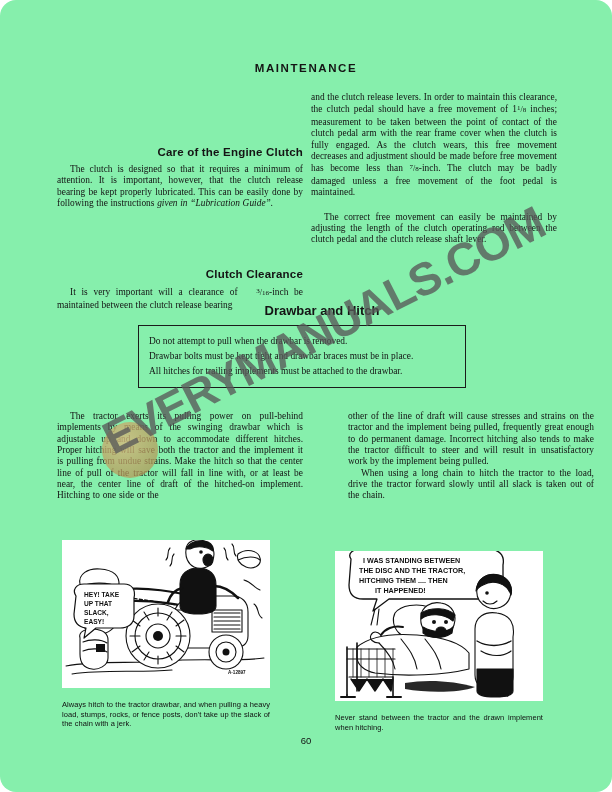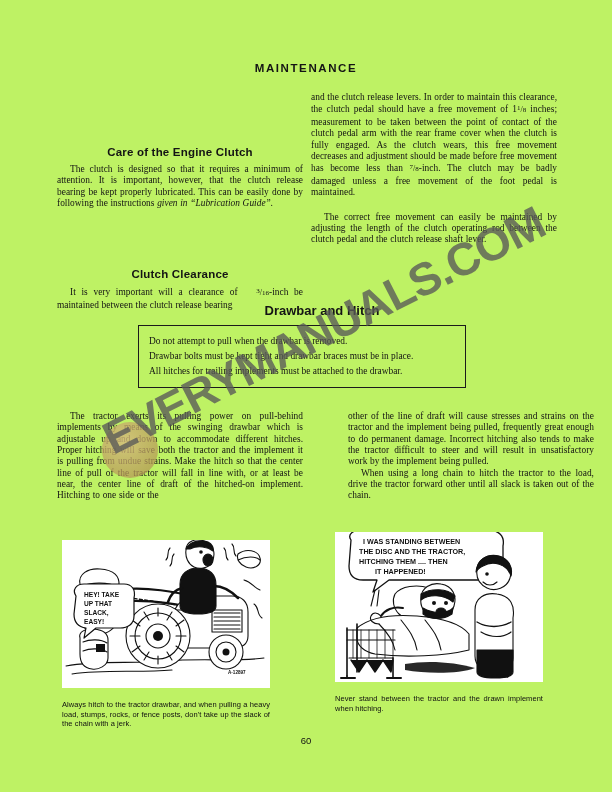--- a/index.html
+++ b/index.html
@@ -5,21 +5,22 @@
   * { box-sizing: border-box; margin: 0; padding: 0; }
   html, body {
     width: 612px; height: 792px;
     background: #ffffff;
     font-family: "Liberation Serif", serif;
     overflow: hidden;
   }
   .page {
     position: relative;
     width: 612px; height: 792px;
-    background: #bef264;
+    background: #86efac;
+    border-radius: 16px;
   }
 
   
   .running-head {
     position: absolute;
     top: 62px; left: 0; width: 612px;
     text-align: center;
     font-family: "Liberation Sans", sans-serif;
     font-size: 11.5px;
     letter-spacing: 1.6px;
@@ -38,21 +39,21 @@
     font-weight: 600;
     color: #141414;
     letter-spacing: .2px;
     margin-bottom: 6px;
   }
   h2.ctr-head {
     position: absolute; left: 0; width: 612px; text-align: center;
     font-family: "Liberation Sans", sans-serif;
     font-size: 13px; font-weight: 600; color: #141414;
   }
-  .sect-left { text-align: center; }
+  .sect-left { text-align: right; }
   .sect-ctr  { text-align: center; }
 
   p.body {
     font-size: 9.4px;
     line-height: 11.35px;
     text-align: justify;
     text-indent: 13px;
     color: #131313;
     letter-spacing: .02px;
     word-spacing: .3px;
@@ -81,21 +82,21 @@
   .warn-box li {
     font-size: 9.4px;
     line-height: 15.2px;
     color: #131313;
     white-space: nowrap;
   }
 
   
   .fig { position: absolute; }
   .fig-left  { left: 62px;  top: 540px; width: 208px; }
-  .fig-right { left: 335px; top: 532px; width: 208px; }
+  .fig-right { left: 335px; top: 551px; width: 208px; }
   .fig-art {
     width: 100%;
     background: #ffffff;
     line-height: 0;
   }
   .fig-cap {
     margin-top: 12px;
     font-family: "Liberation Sans", sans-serif;
     font-size: 7.5px;
     line-height: 9.6px;
@@ -180,21 +181,21 @@
       <li>All hitches for trailing implements must be attached to the drawbar.</li>
     </ul>
   </div>
 
   <div class="col col-left" style="top:411px;">
     <p class="body">The tractor exerts its pulling power on pull-behind implements by means of the swinging drawbar which is adjustable up and down to accommodate different hitches.   Proper hitching will save both the tractor and the implement it is pulling from undue strains.   Make the hitch so that the center line of pull of the tractor will fall in line with, or at least be near, the center line of draft of the hitched-on implement.   Hitching to one side or the</p>
   </div>
 
   <div class="col col-right" style="top:411px;margin-left:37px;">
     <p class="body noind">other of the line of draft will cause stresses and strains on the tractor and the implement being pulled, frequently great enough to do permanent damage.   Incorrect hitching also tends to make the tractor difficult to steer and will result in unsatisfactory work by the implement being pulled.</p>
-    <p class="body">When using a long chain to hitch the tractor to the load, drive the tractor forward other until all slack is taken out of the chain.</p>
+    <p class="body">When using a long chain to hitch the tractor to the load, drive the tractor forward slowly until all slack is taken out of the chain.</p>
   </div>
 
   <div class="watermark">
     <div class="wm-logo"></div>
     <div class="wm-text">EVERYMANUALS.COM</div>
   </div>
 
   <div class="fig fig-left">
     <div class="fig-art">
       <svg viewBox="0 0 208 148" width="208" height="148">

